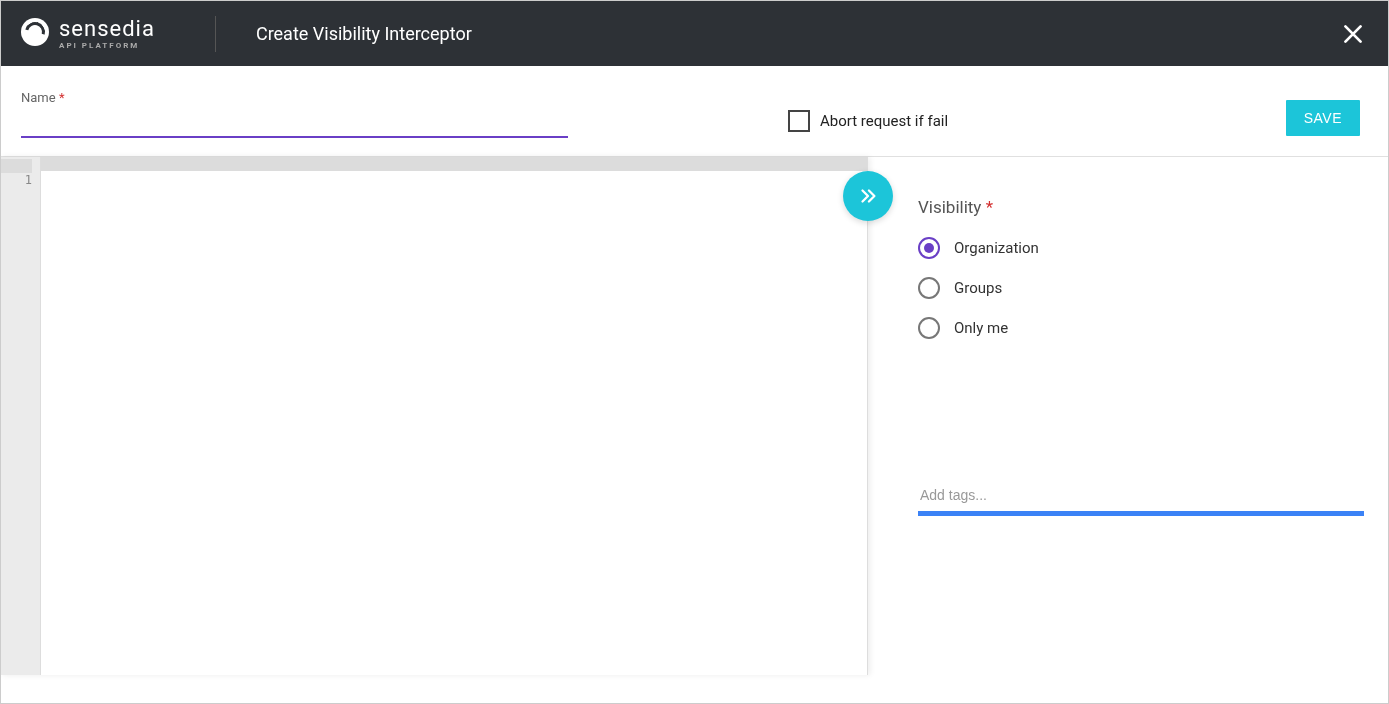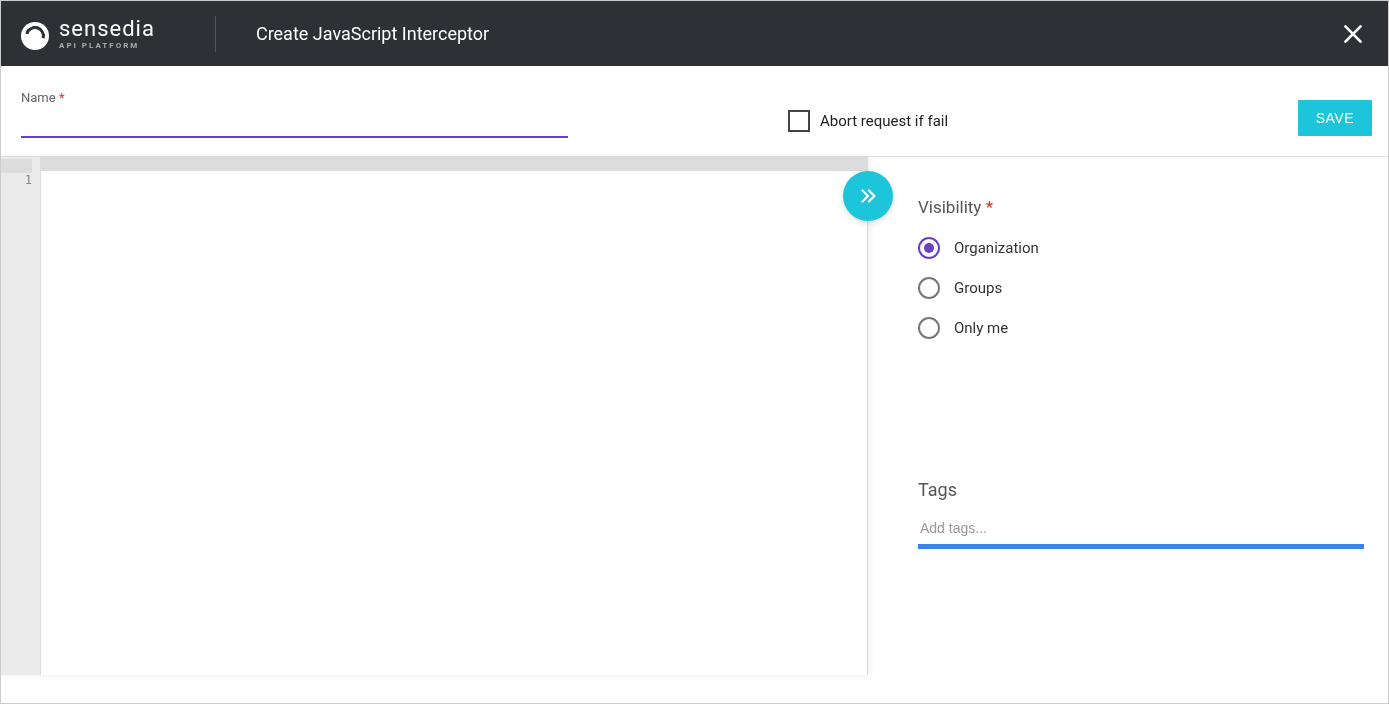--- a/index.html
+++ b/index.html
@@ -15,21 +15,21 @@
       background: #2d3136;
       height: 65px;
       display: flex;
       align-items: center;
       padding: 0 20px;
       color: #fff;
       position: relative;
     }
     .logo-container {
       display: flex;
-      align-items: flex-end;
+      align-items: flex-start;
       gap: 10px;
     }
     .logo-icon {
       width: 28px;
       height: 28px;
       background: #fff;
       border-radius: 50%;
       display: flex;
       align-items: center;
       justify-content: center;
@@ -62,21 +62,21 @@
       top: 50%;
       transform: translateY(-50%);
       cursor: pointer;
       display: flex;
     }
     .close-btn svg { width: 26px; height: 26px; }
 
     .form-row {
       display: flex;
       align-items: flex-end;
-      padding: 24px 16px 18px 20px;
+      padding: 24px 28px 18px 20px;
       border-bottom: 1px solid #e0e0e0;
       gap: 40px;
     }
     .field-name { flex: 0 0 547px; }
     .field-label { font-size: 13px; color: #666; margin-bottom: 4px; }
     .required { color: #d32f2f; }
     .name-input {
       width: 100%;
       border: none;
       border-bottom: 2px solid #6a3fc6;
@@ -215,21 +215,21 @@
 
 <div class="header">
   <div class="logo-container">
     <div class="logo-icon"></div>
     <div class="logo-text">
       <span class="logo-name">sensedia</span>
       <span class="logo-sub">API PLATFORM</span>
     </div>
   </div>
   <div class="header-divider"></div>
-  <div class="header-title">Create JavaScript Interceptor</div>
+  <div class="header-title">Create Visibility Interceptor</div>
   <div class="close-btn">
     <svg viewBox="0 0 24 24">
       <path d="M5 5 L19 19 M19 5 L5 19" stroke="#fff" stroke-width="2.5" stroke-linecap="round" fill="none"></path>
     </svg>
   </div>
 </div>
 
 <div class="form-row">
   <div class="field-name">
     <div class="field-label">
@@ -273,17 +273,16 @@
       <div class="radio-item">
         <div class="radio-outer"></div>
         <span class="radio-label">Groups</span>
       </div>
       <div class="radio-item">
         <div class="radio-outer"></div>
         <span class="radio-label">Only me</span>
       </div>
     </div>
     <div class="tags-section">
-      <div class="tags-title">Tags</div>
       <input class="tags-input" type="text" placeholder="Add tags..." style="">
     </div>
   </div>
 </div>
 
 </body></html>

